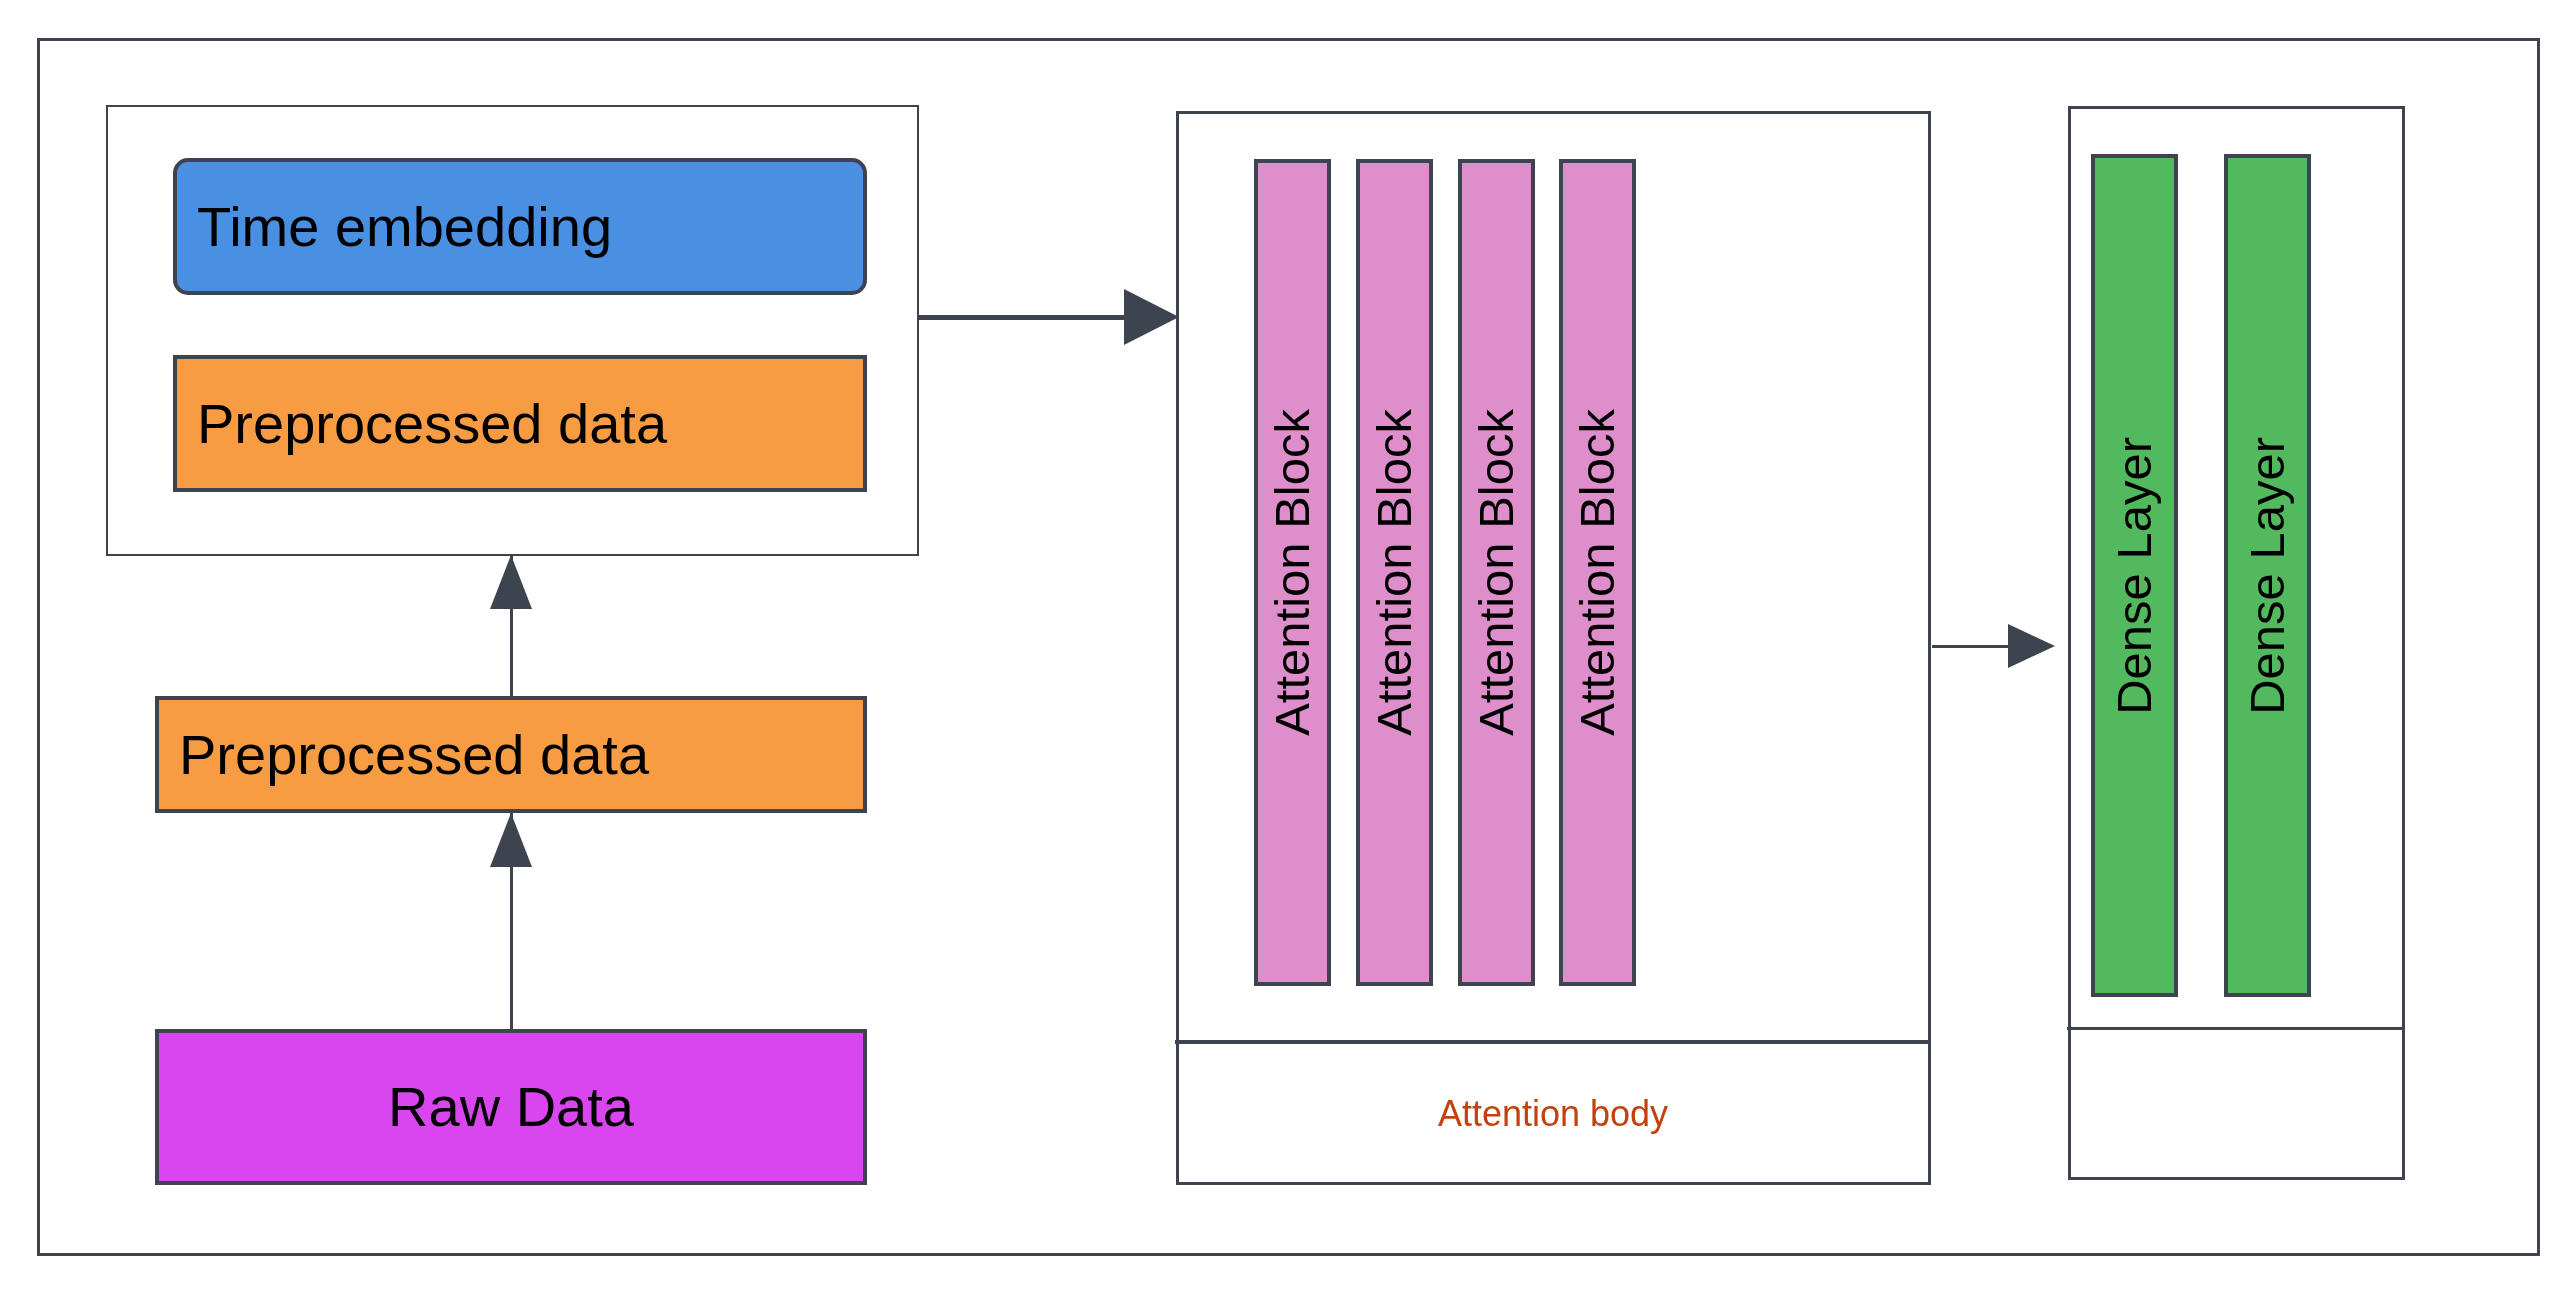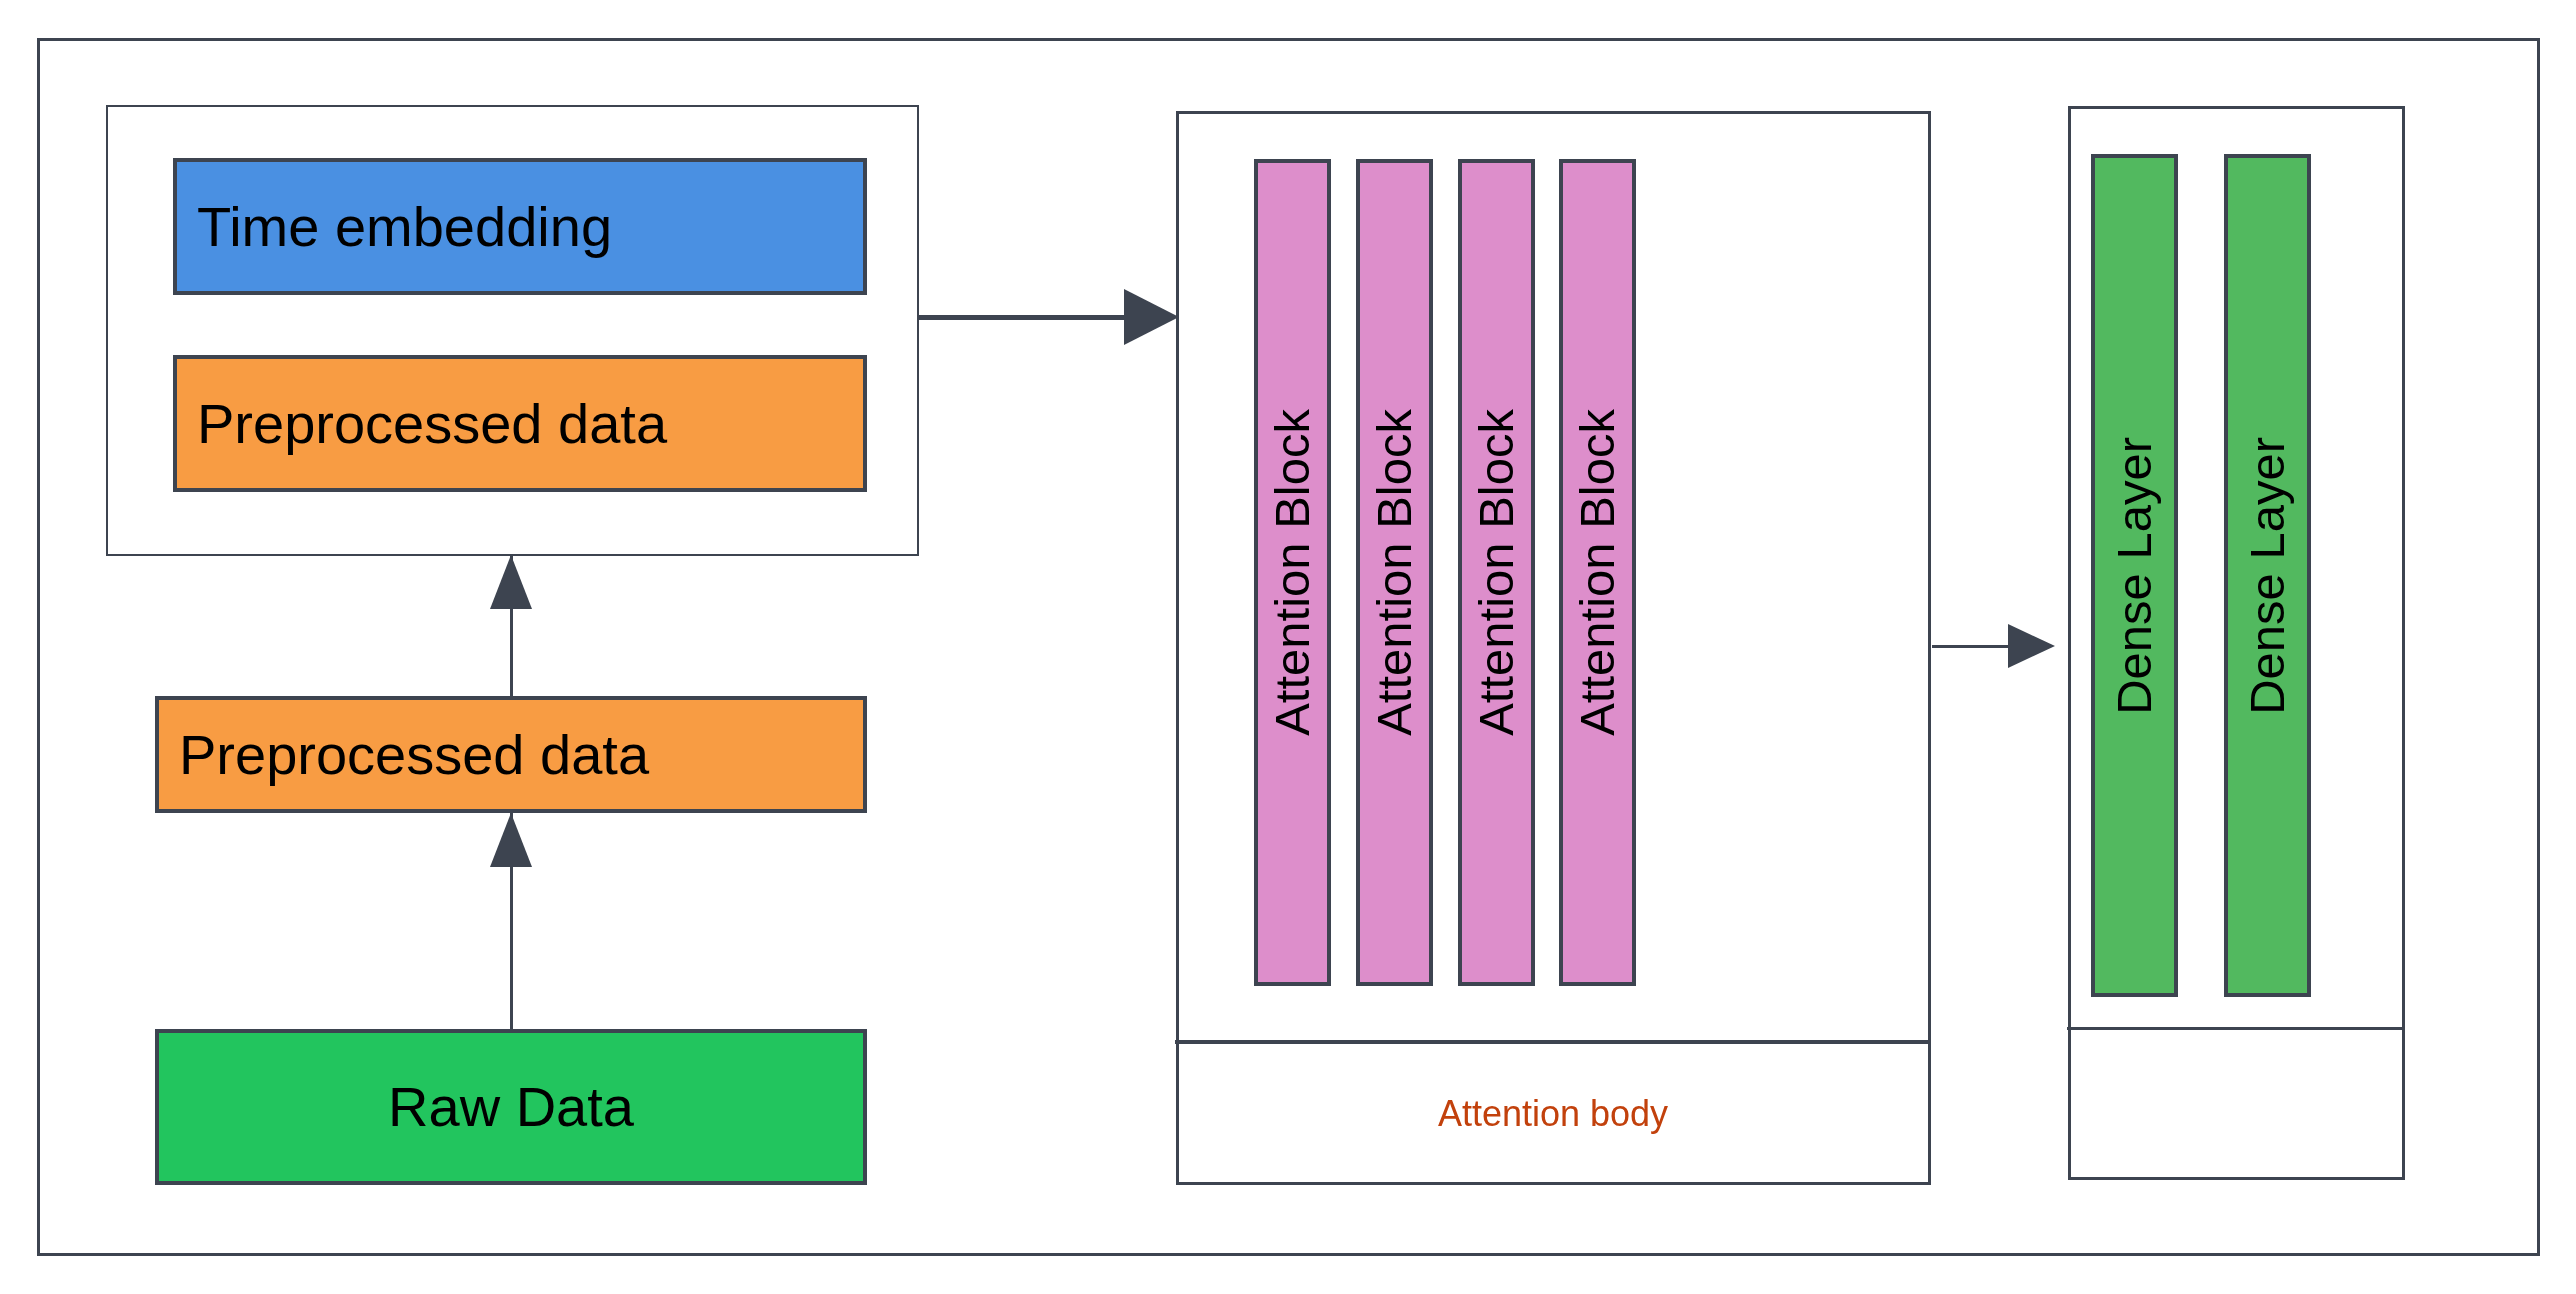--- a/index.html
+++ b/index.html
@@ -28,30 +28,30 @@
     position:absolute;box-sizing:border-box;
     border:4.5px solid #3d4450;
     display:flex;align-items:center;justify-content:flex-start;
   }
   .block .lbl{
     font-size:56px;line-height:1;white-space:nowrap;letter-spacing:0px;
     padding-left:20px;color:#000;
   }
 
   .blk-time{
-    left:173px;top:158px;width:694px;height:137px;background:#4a90e2;
+    left:173px;top:158px;width:694px;height:137px;background:#4a90e2;border-radius:15px;
   }
   .blk-prep-top{
     left:173px;top:355px;width:694px;height:137px;background:#f89c43;
   }
   .blk-prep-bottom{
     left:155px;top:696px;width:712px;height:117px;background:#f89c43;
   }
   .blk-raw{
-    left:155px;top:1029px;width:712px;height:156px;background:#22c55e;
+    left:155px;top:1029px;width:712px;height:156px;background:#d946ef;
     justify-content:center;
   }
   .blk-raw .lbl{padding-left:0;}
 
   
   .arrow{position:absolute;}
   .arrow .shaft{position:absolute;background:#3d4450;}
   .arrow .head{position:absolute;width:0;height:0;}
 
   

